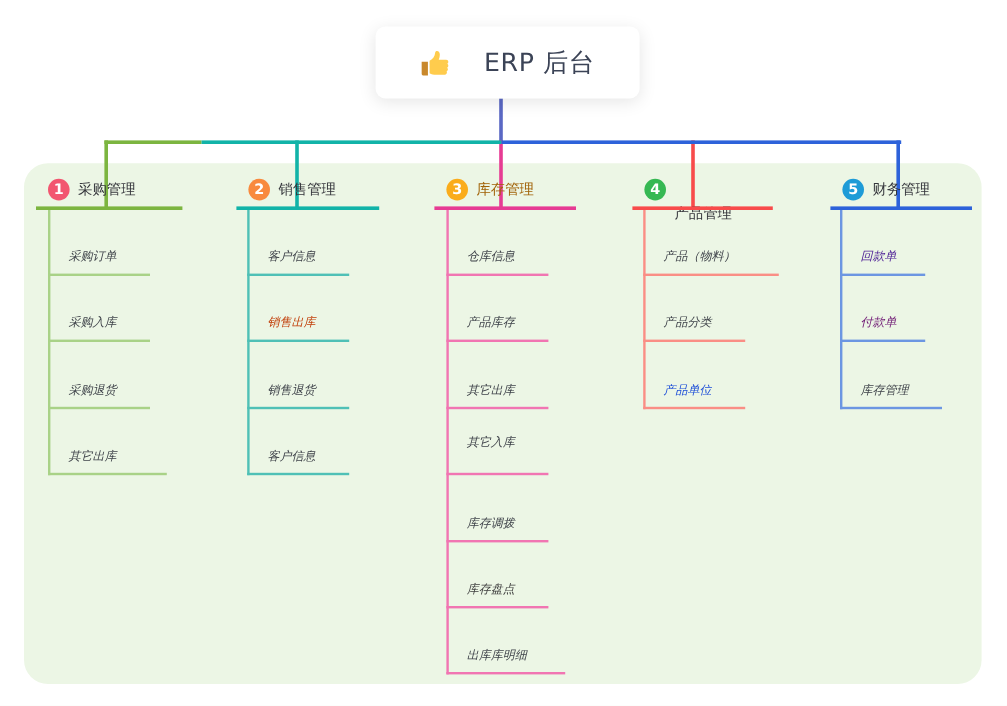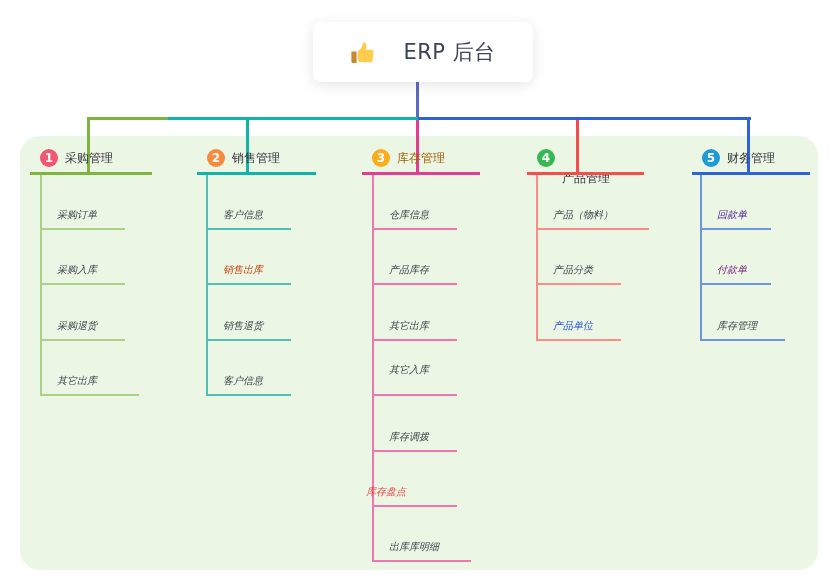--- a/index.html
+++ b/index.html
@@ -97,21 +97,21 @@
       <div class="child-label" style="left: 389px; top: 205px; color: rgb(63, 67, 74);">仓库信息</div>
       <div class="hline" style="left: 372px; top: 228px; width: 85px; height: 2px; background: rgb(241, 117, 178);"></div>
       <div class="child-label" style="left: 389px; top: 260.4px; color: rgb(63, 67, 74);">产品库存</div>
       <div class="hline" style="left: 372px; top: 283.4px; width: 85px; height: 2px; background: rgb(241, 117, 178);"></div>
       <div class="child-label" style="left: 389px; top: 315.8px; color: rgb(63, 67, 74);">其它出库</div>
       <div class="hline" style="left: 372px; top: 338.8px; width: 85px; height: 2px; background: rgb(241, 117, 178);"></div>
       <div class="child-label" style="left: 389px; top: 360px; color: rgb(63, 67, 74);">其它入库</div>
       <div class="hline" style="left: 372px; top: 394.2px; width: 85px; height: 2px; background: rgb(241, 117, 178);"></div>
       <div class="child-label" style="left: 389px; top: 426.6px; color: rgb(63, 67, 74);">库存调拨</div>
       <div class="hline" style="left: 372px; top: 449.6px; width: 85px; height: 2px; background: rgb(241, 117, 178);"></div>
-      <div class="child-label" style="left: 366px; top: 482px; color: #ef4444;">库存盘点</div>
+      <div class="child-label" style="left: 389px; top: 482px; color: #404040;">库存盘点</div>
       <div class="hline" style="left: 372px; top: 505px; width: 85px; height: 2px; background: rgb(241, 117, 178);"></div>
       <div class="child-label" style="left: 389px; top: 537.4px; color: rgb(63, 67, 74);">出库库明细</div>
       <div class="hline" style="left: 372px; top: 560.4px; width: 99px; height: 2px; background: rgb(241, 117, 178);"></div>
       <div class="branch-header" style="left: 537px; top: 147px;">
         <div class="badge" style="background: rgb(54, 184, 83);">4</div>
         <div class="branch-title" style="color: rgb(52, 53, 59); margin-top: 40px;">产品管理</div>
       </div>
       <div class="hline" style="left: 527px; top: 172px; width: 117px; height: 3px; background: rgb(248, 75, 75);"></div>
       <div class="vline" style="left: 536px; top: 175px; width: 2px; height: 165.8px; background: rgb(250, 142, 133);"></div>
       <div class="child-label" style="left: 553px; top: 205px; color: rgb(63, 67, 74);">产品（物料）</div>

